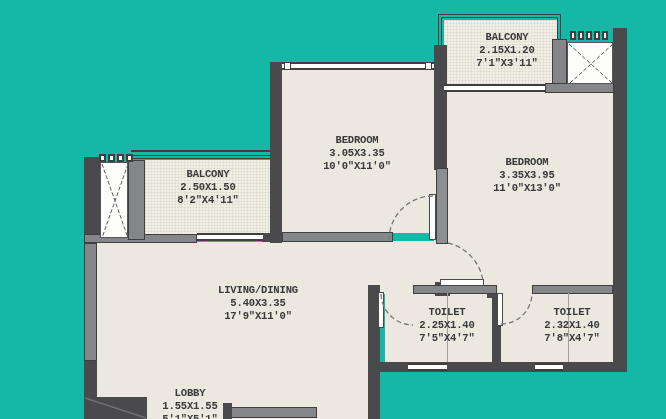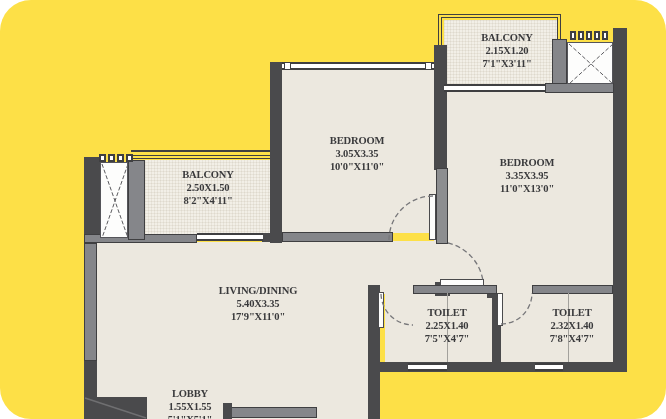--- a/index.html
+++ b/index.html
@@ -1,18 +1,18 @@
 <!DOCTYPE html>
 <html><head>
 <meta charset="utf-8">
 <style>
   html,body{margin:0;padding:0;background:#ffffff;}
   #canvas{
-    position:relative;width:666px;height:419px;background:#fde047;
-    overflow:hidden;font-family:Liberation Serif, serif;border-radius:31px;
+    position:relative;width:666px;height:419px;background:#14b8a6;
+    overflow:hidden;font-family:Liberation Mono, monospace;
   }
   .floor{position:absolute;background:#ece8df;}
   .balcony-floor{
     position:absolute;background-color:#f2efe7;
     background-image:
       repeating-linear-gradient(0deg, rgba(140,125,95,0.10) 0 1px, transparent 1px 3px),
       repeating-linear-gradient(90deg, rgba(140,125,95,0.10) 0 1px, transparent 1px 3px);
   }
   .wall{position:absolute;background:#4a4a4c;}
   .wall-md{position:absolute;background:#85868a;border:1px solid #3f3f41;box-sizing:border-box;}

